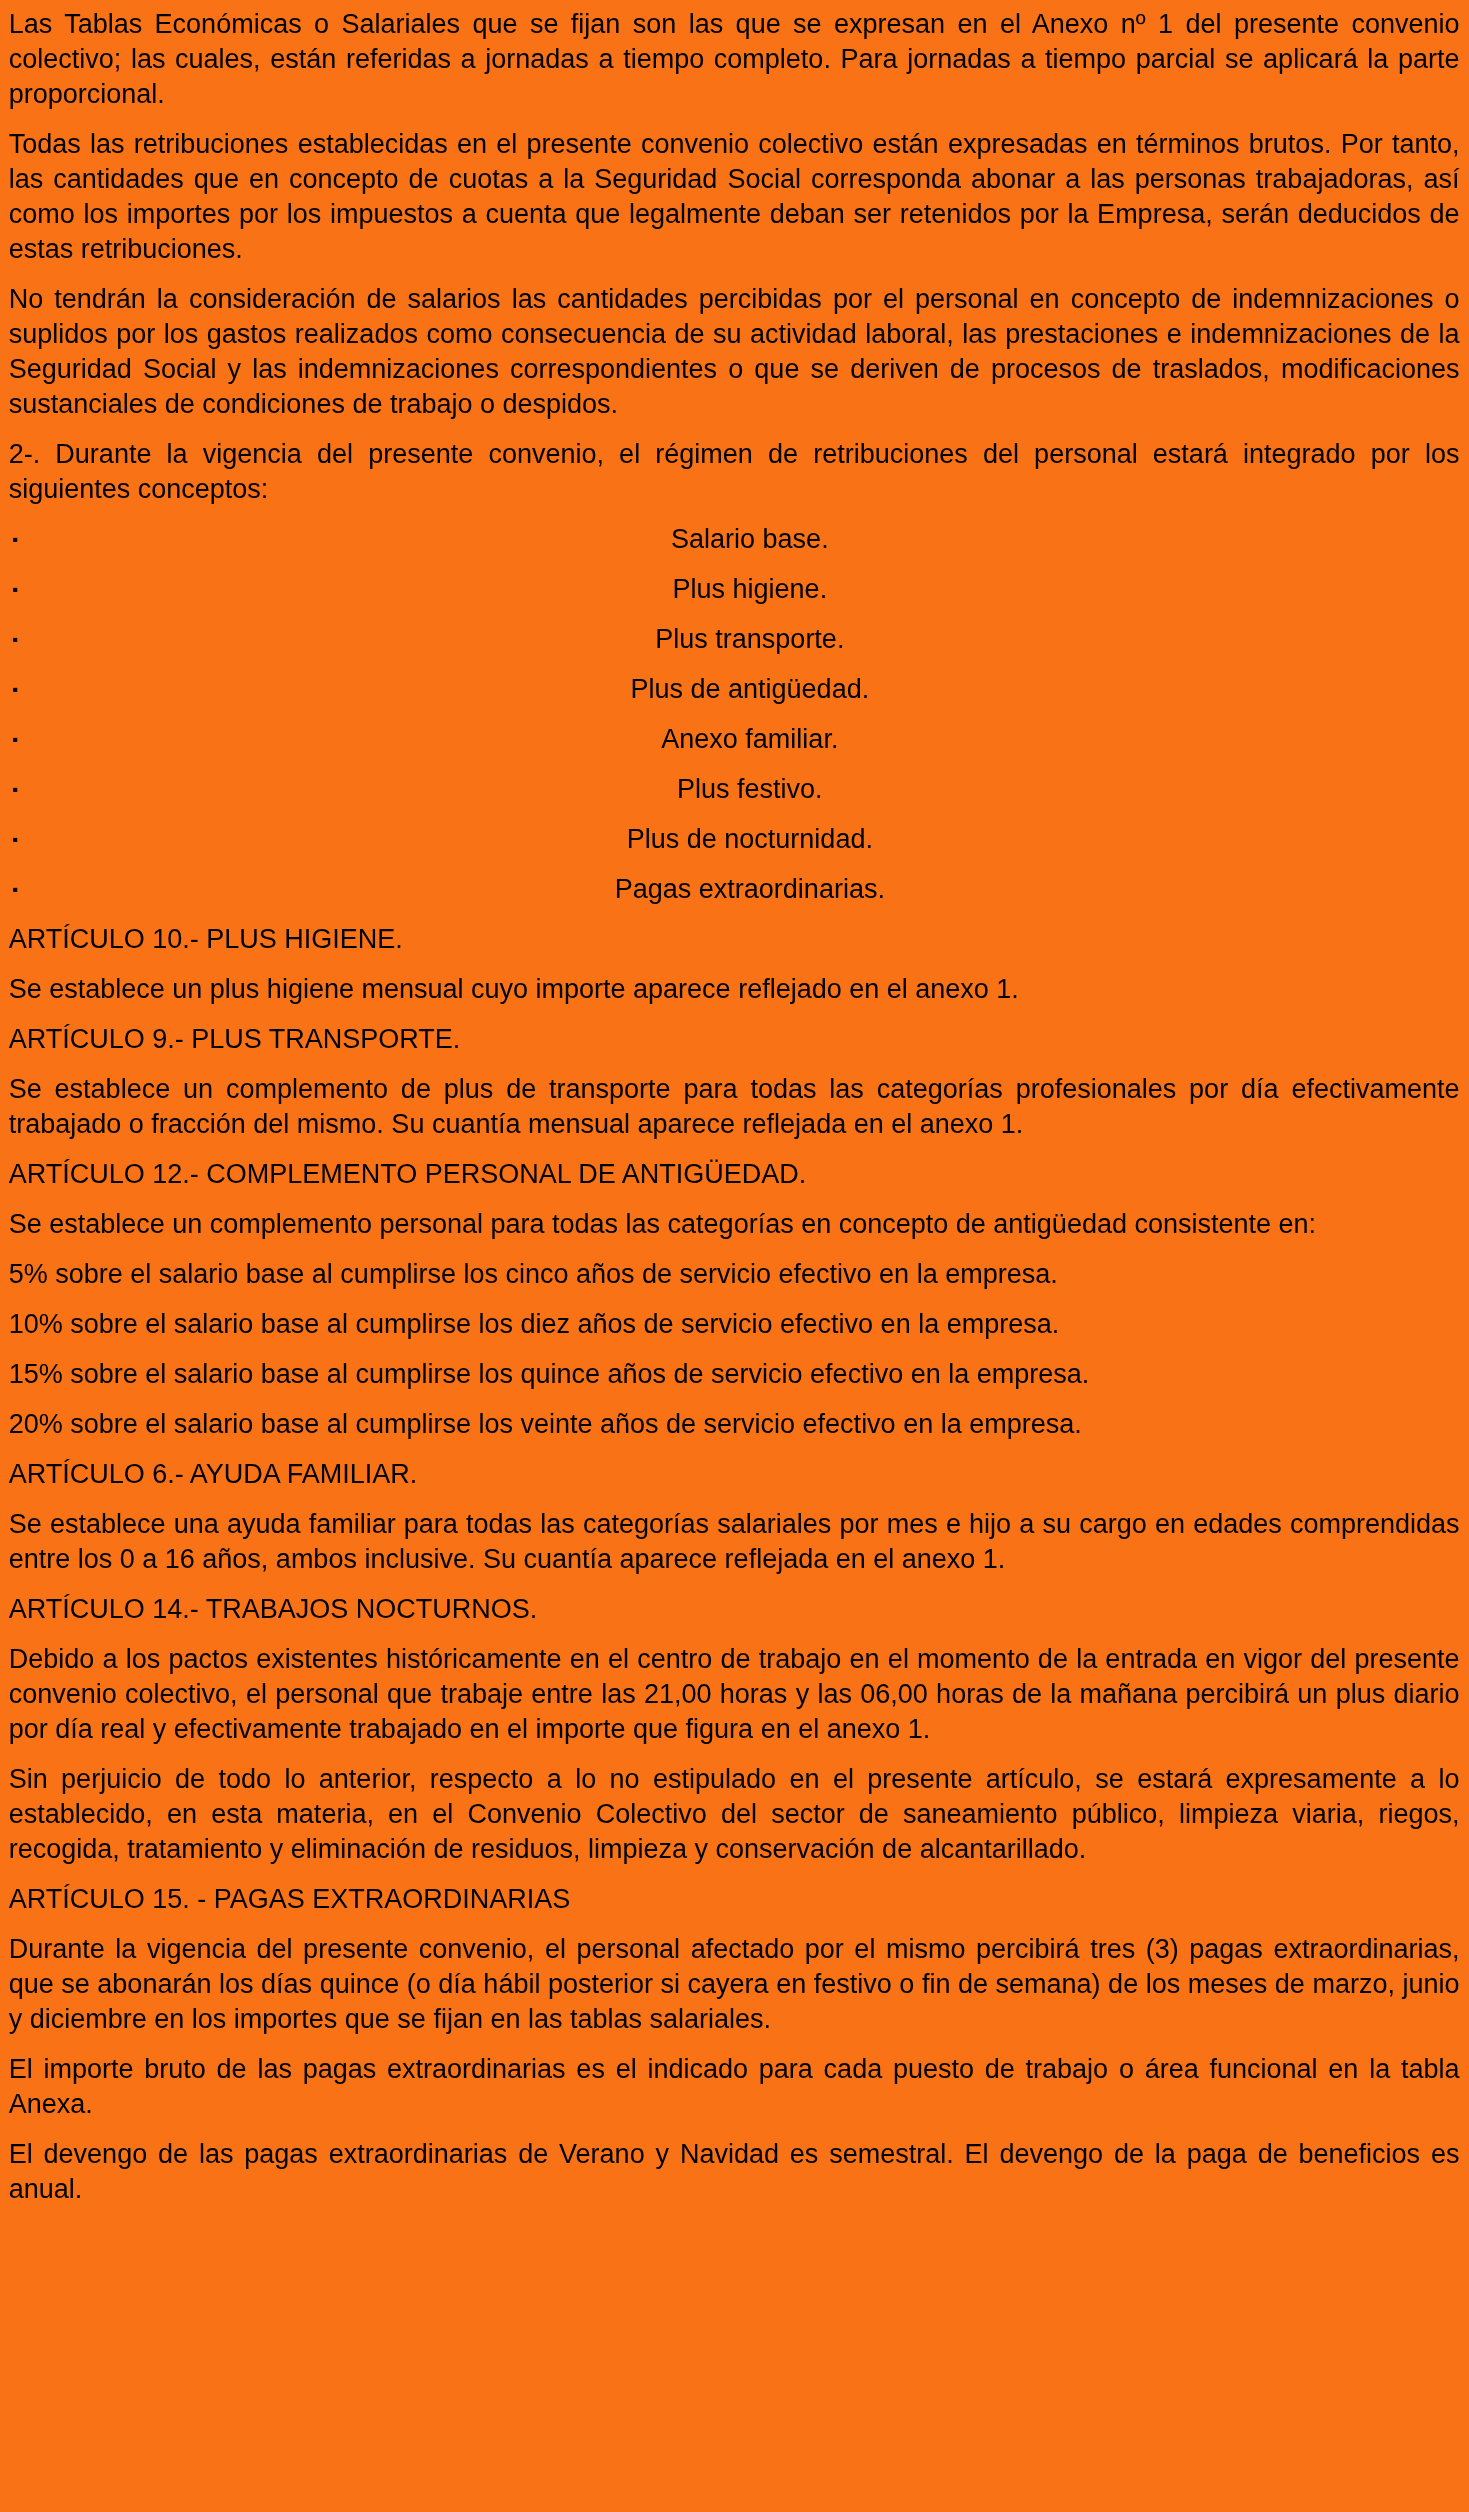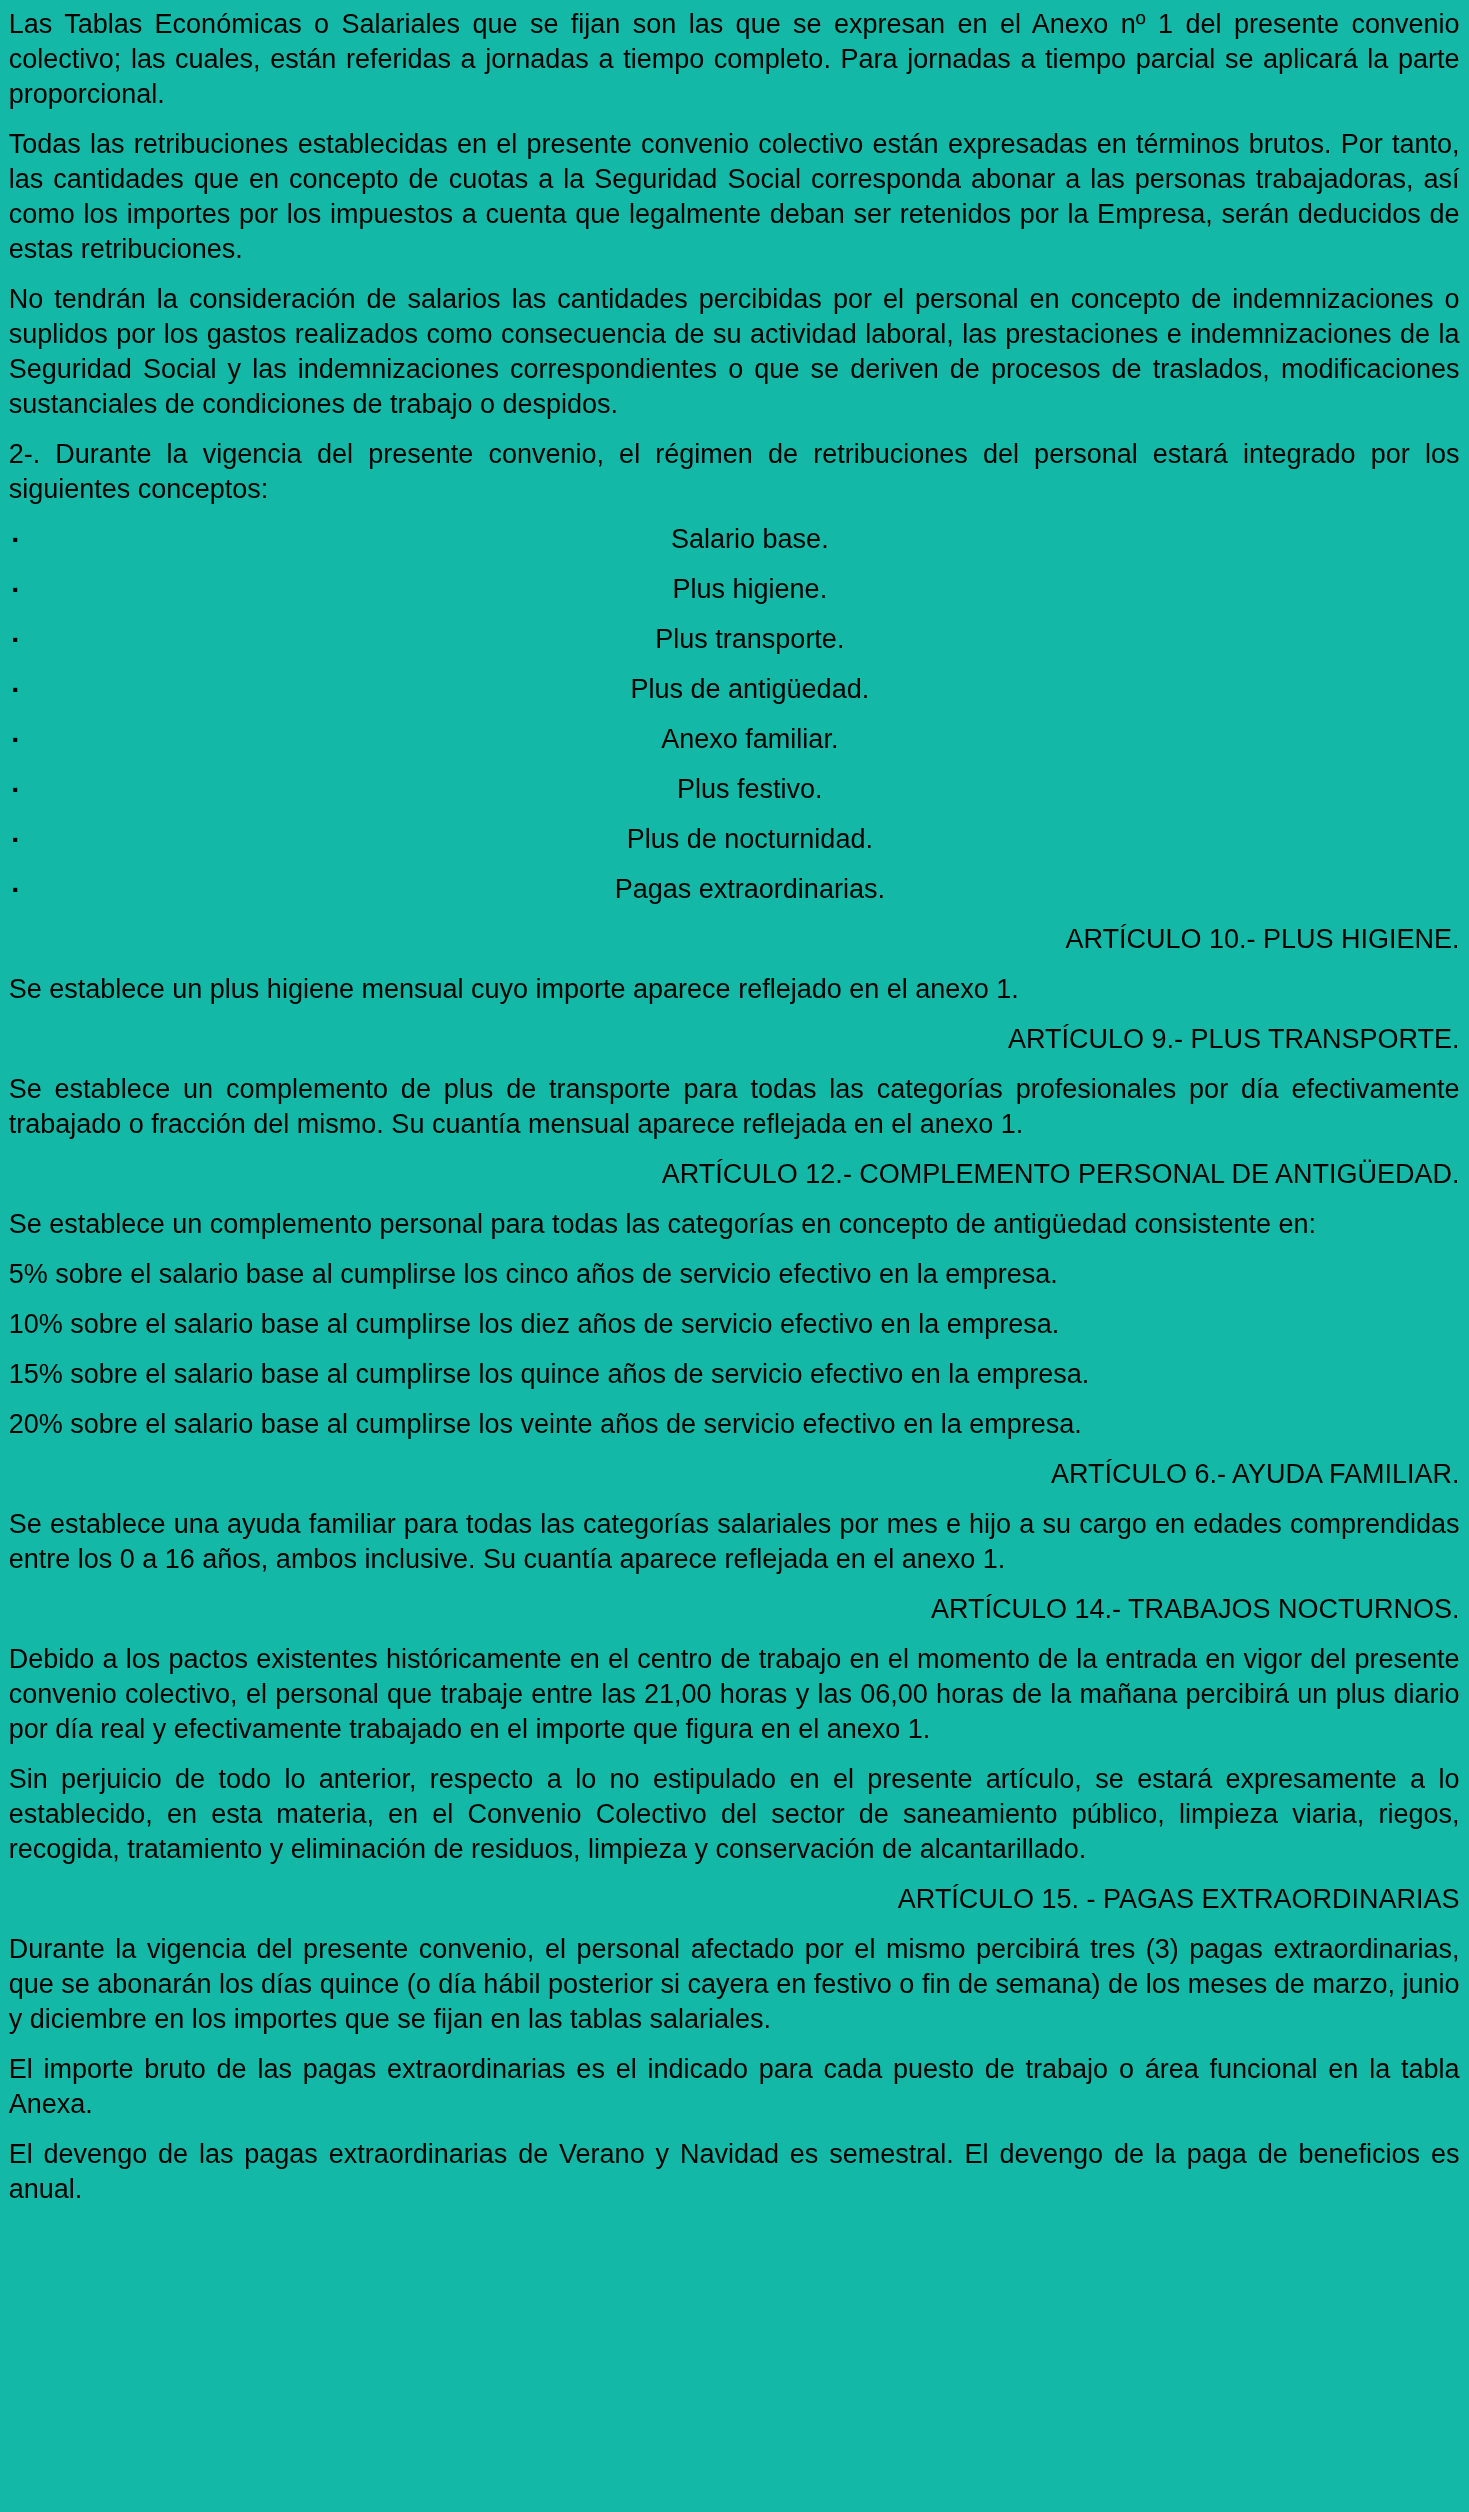--- a/index.html
+++ b/index.html
@@ -4,35 +4,35 @@
 <style>
   html, body {
     margin: 0;
     padding: 0;
     background: #ffffff;
   }
   .page {
     width: 1470px;
     min-height: 2512px;
     box-sizing: border-box;
-    background: #14b8a6;
+    background: #f97316;
     color: #000000;
     font-family: "Liberation Sans", "DejaVu Sans", sans-serif;
     font-size: 27px;
     line-height: 35px;
     padding: 7px 10.5px 35px 8.7px;
     overflow: hidden;
   }
   .para {
     margin: 0 0 15px 0;
     text-align: justify;
   }
   .heading {
     margin: 0 0 15px 0;
-    text-align: right;
+    text-align: left;
     font-weight: normal;
   }
   .bullet-item {
     display: flex;
     align-items: flex-start;
     margin: 0 0 15px 0;
   }
   .bullet-marker {
     flex: 0 0 31.5px;
     width: 31.5px;

